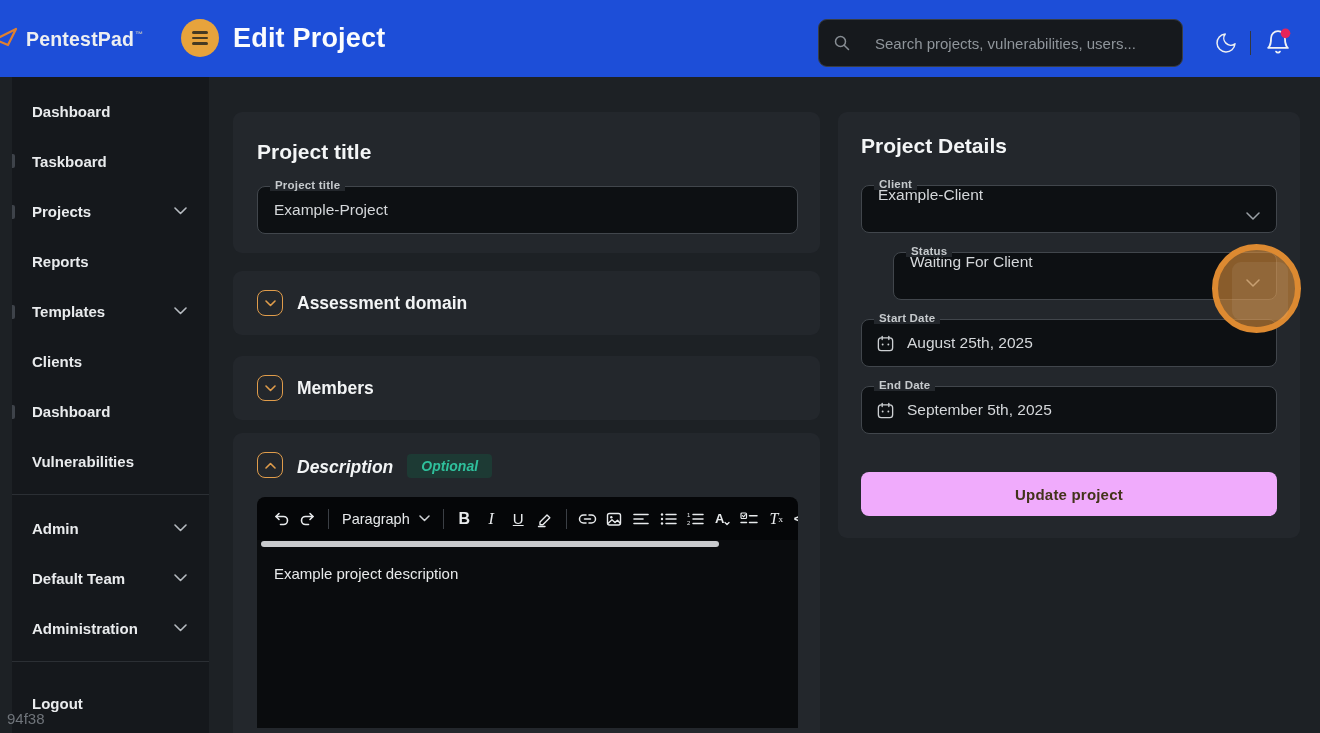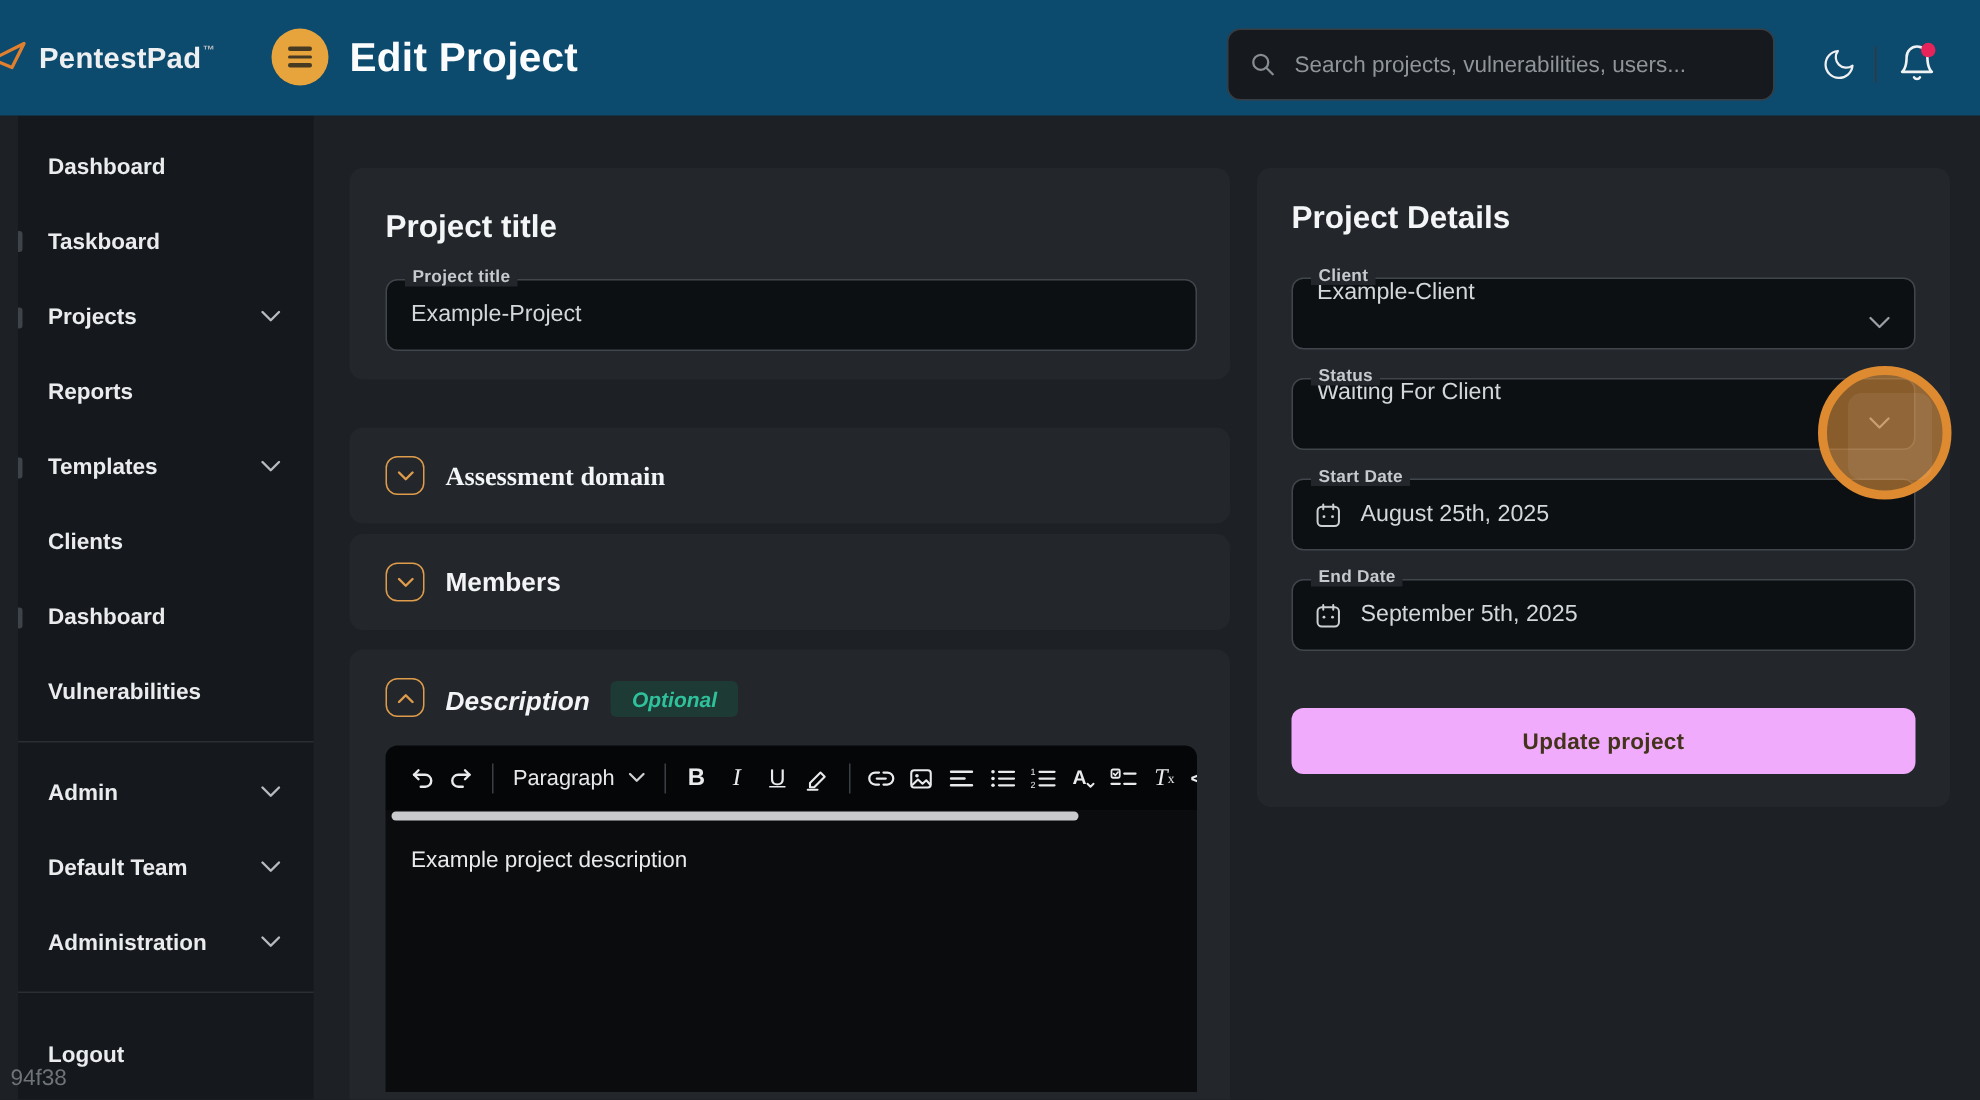--- a/index.html
+++ b/index.html
@@ -8,42 +8,42 @@
     position:relative; overflow:hidden;
     background:#1d2125;
     font-family:"Liberation Sans", sans-serif;
     color:#eceef0;
   }
   button { background:none; border:none; cursor:pointer; font-family:inherit; }
 
   
   .header {
     position:absolute; left:0; top:0; width:1320px; height:77px;
-    background:#0c4a6e; z-index:5;
+    background:#1d4ed8; z-index:5;
   }
   .logo-glyph { position:absolute; left:-14px; top:27px; }
   .brand {
     position:absolute; left:26px; top:28px;
     font-size:19.5px; font-weight:600; letter-spacing:.2px; color:#edeff1;
   }
   .brand sup { font-size:8px; vertical-align:9px; margin-left:1px; color:#b9bdc1; }
   .hamburger {
     position:absolute; left:181px; top:19px; width:38px; height:38px;
     border-radius:50%; background:#e7a33c;
     display:flex; flex-direction:column; align-items:center; justify-content:center; gap:3px;
   }
   .hamburger span { display:block; width:16px; height:2.4px; background:#463a22; border-radius:2px; }
   .page-title {
     position:absolute; left:233px; top:23px;
     font-size:27px; font-weight:700; color:#fbfcfd; letter-spacing:.2px;
   }
   .search-box {
     position:absolute; left:818px; top:19px; width:365px; height:48px;
     background:#16191d; border:1px solid #383d43; border-radius:9px;
-    display:flex; align-items:center; padding:0 14px;
+    display:flex; align-items:center; padding:0 14px;gap:12px;
   }
   .search-box input {
     flex:1; margin-left:12px; background:transparent; border:none; outline:none;
     font-size:15px; color:#d3d6d9; font-family:inherit;
   }
   .search-box input::placeholder { color:#8f959b; }
   .icon-btn { display:flex; align-items:center; justify-content:center; }
   .moon-btn { position:absolute; left:1212px; top:29px; width:28px; height:28px; }
   .header-divider { position:absolute; left:1250px; top:31px; width:1px; height:24px; background:#34383e; }
   .bell-btn { position:absolute; left:1262px; top:26px; width:32px; height:32px; }
@@ -136,21 +136,21 @@
   }
   .editor-content {
     background:#0a0c0e; height:180px; padding:17px 17px 0;
     font-size:15px; color:#e8eaeb;
   }
 
   
   .card-details { left:838px; top:112px; width:462px; height:426px; padding:22px 23px 0; }
   .details-fields .field { margin-top:19px; }
   .details-fields { margin-top:27px; }
-  .f-status { margin-top:19px; }
+  .f-status { margin-top:19px;margin-left:32px; }
   .date-row { display:flex; align-items:center; height:46px; padding:0 14px; gap:12px; }
   .date-text { font-size:15.5px; color:#d4d7da; }
   .update-btn {
     position:absolute; left:23px; top:360px; width:416px; height:44px;
     background:#f0abfc; border-radius:8px;
     font-size:15px; font-weight:700; color:#42331a; letter-spacing:.2px;
   }
 
   
   .highlight-circle {
@@ -292,21 +292,21 @@
 </nav>
 
 <section class="card card-title-block">
   <h2 class="card-heading">Project title</h2>
   <div class="field title-input-wrap">
     <span class="field-label">Project title</span>
     <input type="text" value="Example-Project" style="">
   </div>
 </section>
 
-<section class="card section-card" style="top:285px;font-family:Liberation Serif, serif;">
+<section class="card section-card" style="top:271px;">
   <button class="collapse-btn">
     <span style="display:flex;">
       <svg width="11" height="7" viewBox="0 0 11 7">
           <polyline points="1,1 5.5,5.5 10,1" fill="none" stroke="#df9c4b" stroke-width="1.6" stroke-linecap="round" stroke-linejoin="round"></polyline>
         </svg>
     </span>
   </button>
   <h3 class="section-title">Assessment domain</h3>
 </section>
 

